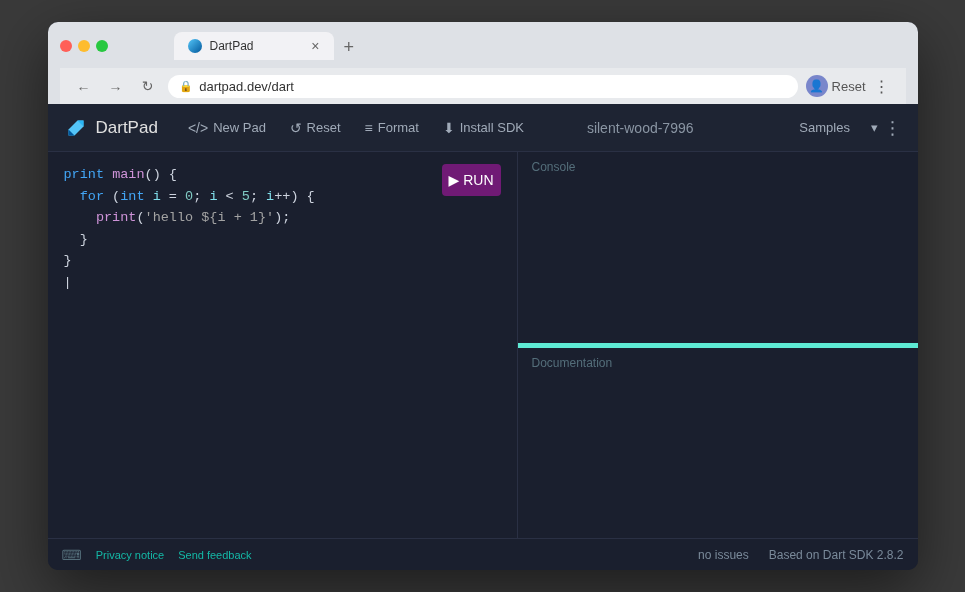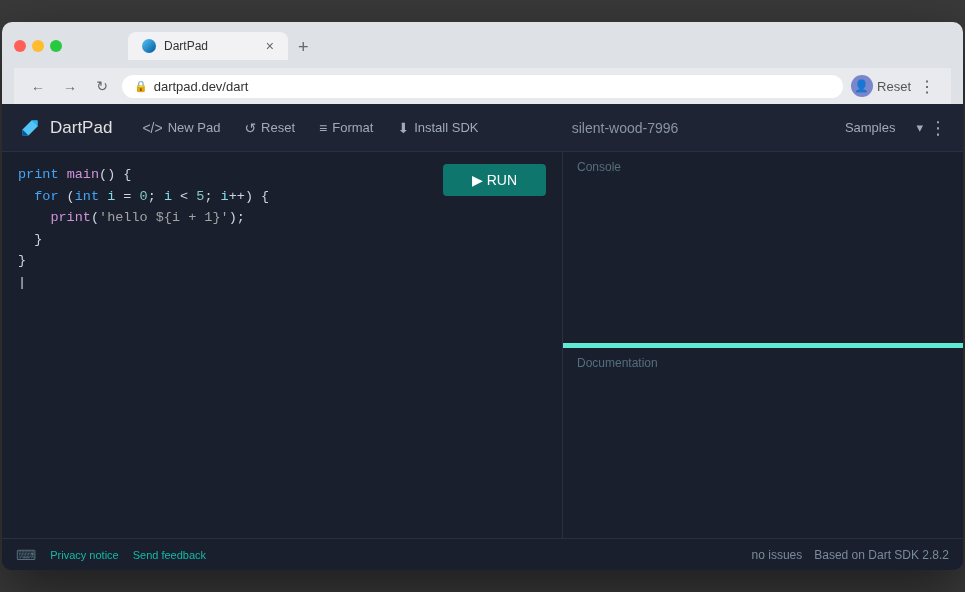--- a/index.html
+++ b/index.html
@@ -6,21 +6,21 @@
     body {
       background: #3a3a3a;
       display: flex;
       justify-content: center;
       align-items: center;
       min-height: 100vh;
       font-family: -apple-system, BlinkMacSystemFont, 'Segoe UI', sans-serif;
     }
 
     .browser-window {
-      width: 961px;
+      width: 870px;
       height: 548px;
       background: #1e2433;
       border-radius: 10px;
       overflow: hidden;
       box-shadow: 0 20px 60px rgba(0,0,0,0.5);
       display: flex;
       flex-direction: column;
     }
 
     
@@ -246,25 +246,25 @@
       color: #cdd3de;
       overflow: auto;
       position: relative;
     }
     .run-btn-container {
       position: absolute;
       top: 12px;
       right: 16px;
     }
     .run-btn {
-      background: #0f766e;
+      background: #701a75;
       color: white;
       border: none;
       border-radius: 4px;
-      padding: 8px 29px;
+      padding: 8px 7px;
       font-size: 14px;
       font-weight: 500;
       cursor: pointer;
       display: flex;
       align-items: center;
       gap: 6px;
     }
 
     .code-line { white-space: pre; }
     .kw { color: #42a5f5; }       
@@ -319,21 +319,21 @@
     .footer-link {
       color: #14b8a6;
       font-size: 11px;
       cursor: pointer;
       text-decoration: none;
     }
     .footer-right {
       margin-left: auto;
       display: flex;
       align-items: center;
-      gap: 12px;
+      gap: 20px;
       color: #7a8a9a;
       font-size: 12px;
     }
     .no-issues { color: #7a8a9a; }
     .sdk-info { color: #7a8a9a; }
   </style>
 </head>
 <body>
 
 <div class="browser-window">

